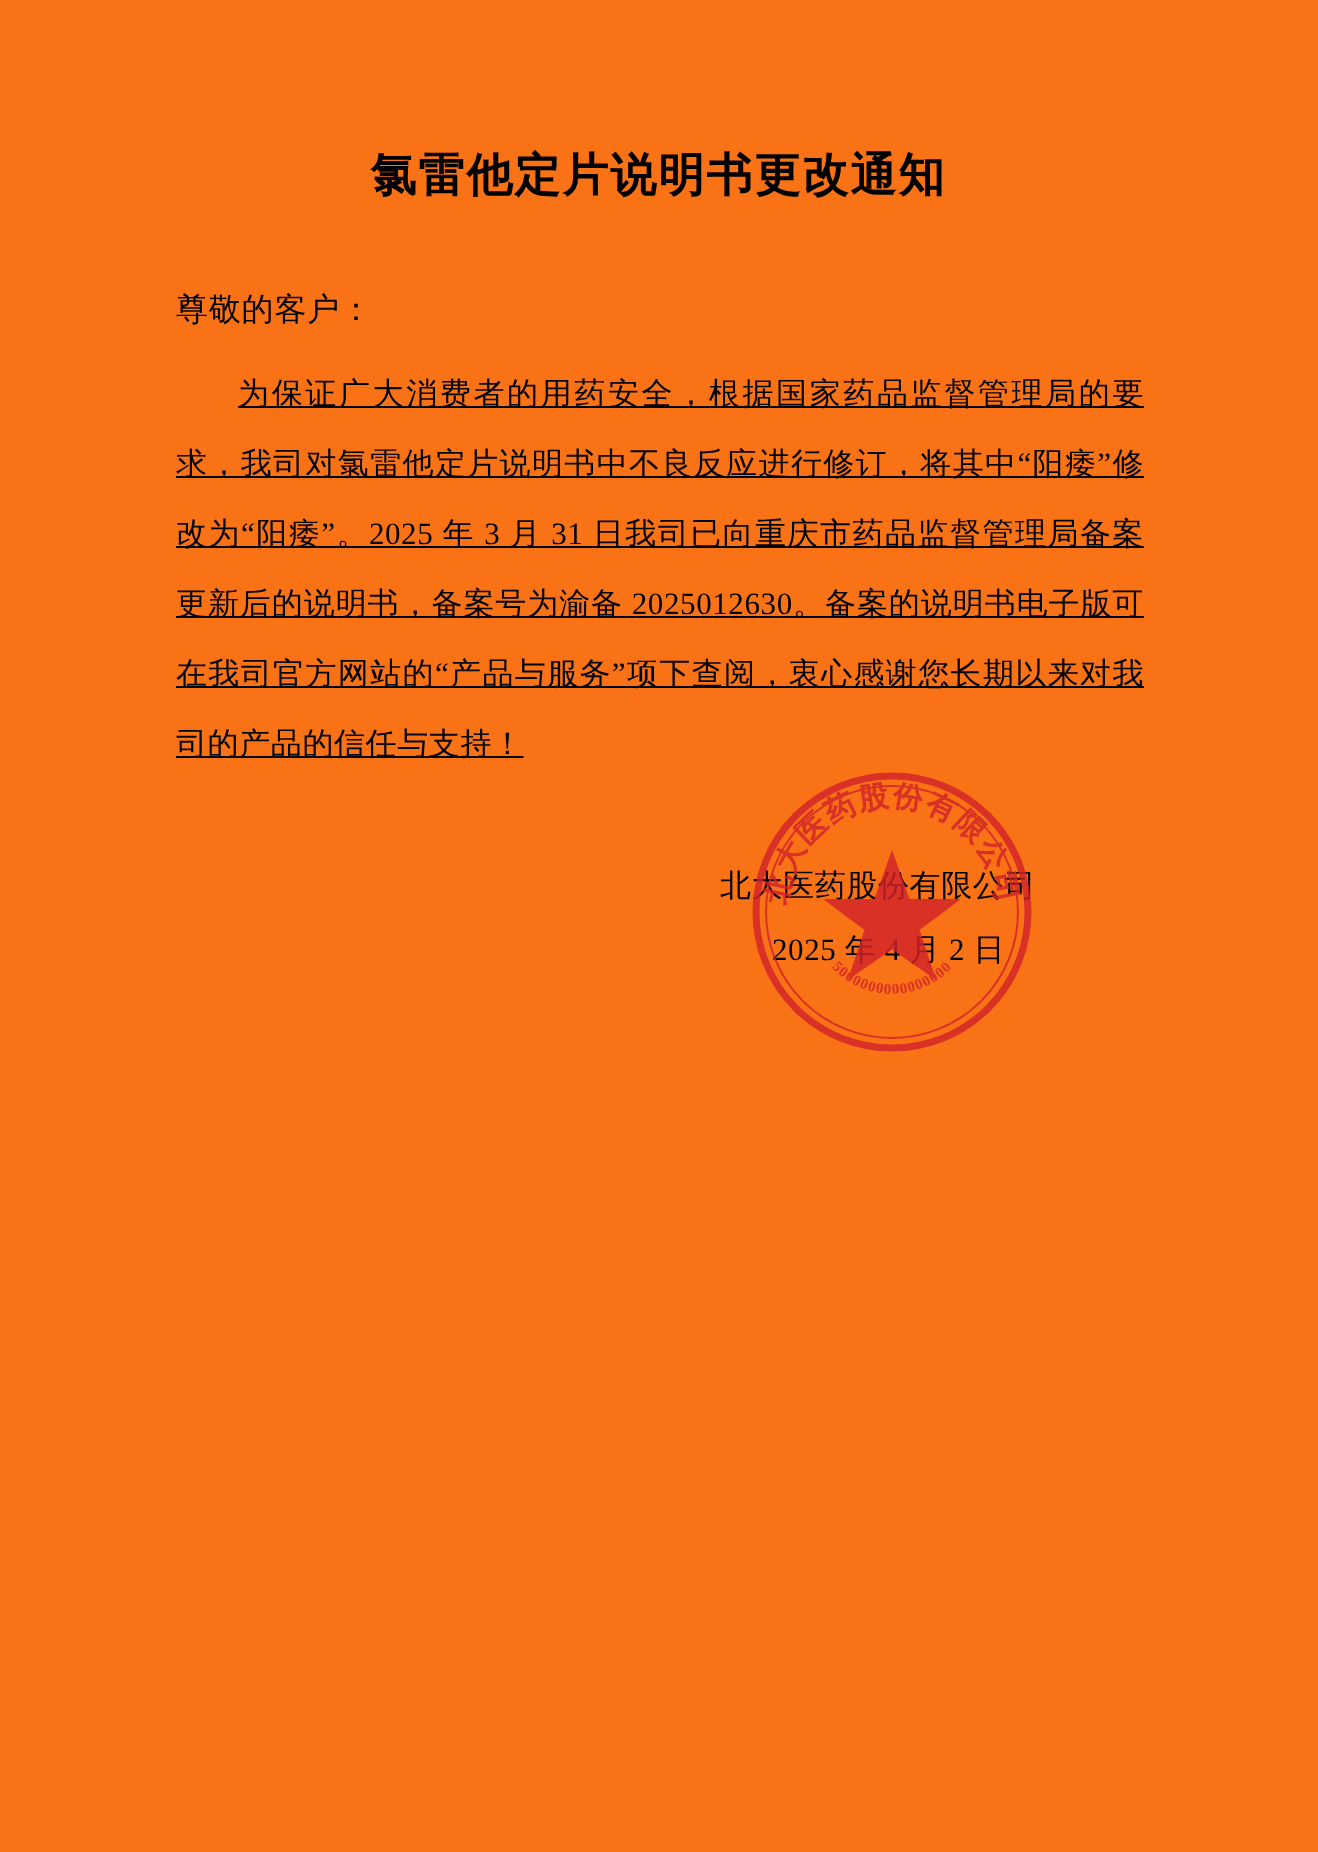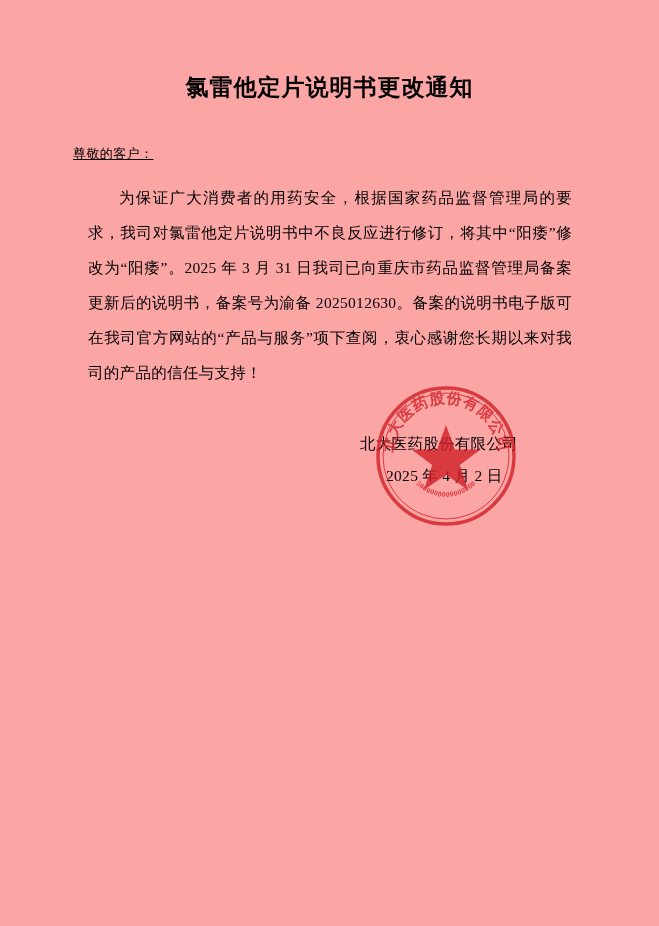--- a/index.html
+++ b/index.html
@@ -13,51 +13,51 @@
     position: relative;
     font-family: "Liberation Serif", "DejaVu Serif", serif;
     color: #000000;
     overflow: hidden;
   }
   .page {
     position: absolute;
     left: 0; top: 0;
     width: 659px;
     height: 926px;
-    background: #fca5a5;
+    background: #f97316;
   }
   .doc-title {
     position: absolute;
     left: 0;
     top: 72px;
     width: 659px;
     text-align: center;
     font-size: 23px;
     font-weight: bold;
     letter-spacing: 1px;
     font-family: "Liberation Serif", "DejaVu Serif", serif;
   }
   .salutation {
     position: absolute;
-    left: 73px;
+    left: 88px;
     top: 145px;
-    font-size: 13px;
+    font-size: 16px;
     letter-spacing: 0.4px;
-    text-decoration: underline;
   }
   .body-block {
     position: absolute;
     left: 88px;
     top: 180px;
     width: 484px;
     font-size: 15.5px;
     line-height: 35px;
     text-align: justify;
     text-justify: inter-ideograph;
     letter-spacing: 0.3px;
+    text-decoration: underline;
   }
   .body-block p {
     margin: 0;
     text-indent: 2em;
   }
   .signature-block {
     position: absolute;
     left: 360px;
     top: 428px;
     width: 200px;

